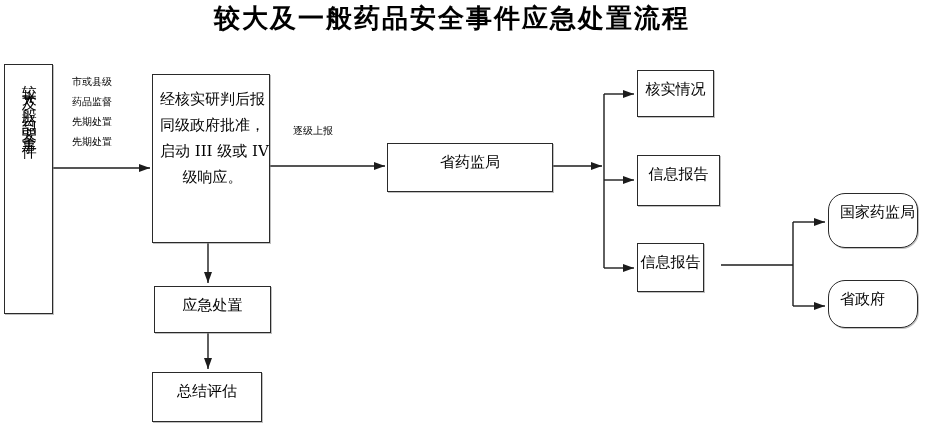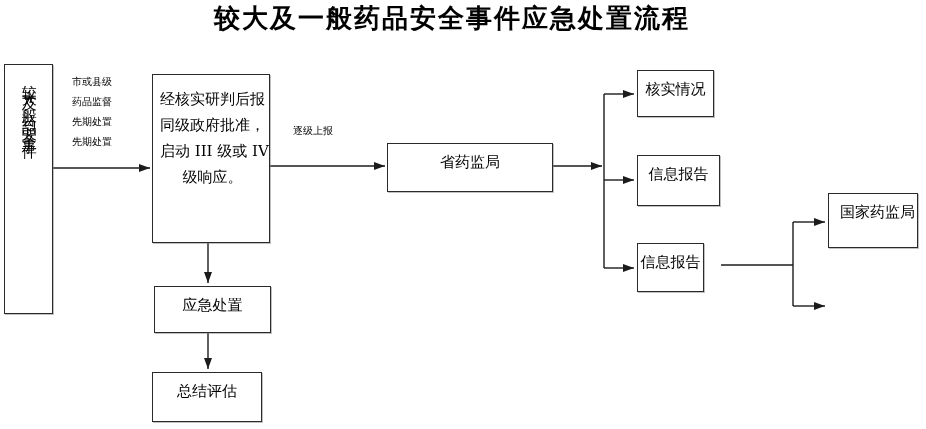--- a/index.html
+++ b/index.html
@@ -22,21 +22,21 @@
   .box{
     position:absolute;
     box-sizing:border-box;
     background:#ffffff;
     border:1.5px solid #2a2a2a;
     box-shadow:1px 1px 0 rgba(130,130,130,.5);
     font-size:15px;
     line-height:1.3;
   }
   .box.centered{display:flex;justify-content:center;align-items:flex-start;padding-top:9px;}
-  .box.leftpad{display:flex;justify-content:flex-start;align-items:flex-start;padding-top:9px;padding-left:11px;}
+  .box.leftpad{display:flex;justify-content:flex-start;align-items:flex-start;padding-top:9px;padding-left:11px;border-radius:17px;}
   
   .box.vertical{display:flex;justify-content:center;padding-top:8px;}
   .box.vertical .vtext{
     writing-mode:vertical-rl;
     text-orientation:upright;
     letter-spacing:6px;
     font-size:15px;
   }
   
   .box.mline{padding:11px 4px 0 7px;text-align:center;}
@@ -112,20 +112,23 @@
   </div>
 
   <div class="box centered" style="left:637px;top:243px;width:67px;height:49px;">
     <span>信息报告</span>
   </div>
 
   <div class="box leftpad" style="left:828px;top:193px;width:90px;height:55px;">
     <span>国家药监局</span>
   </div>
 
+  <div class="box leftpad" style="left:828px;top:280px;width:90px;height:48px;">
+    <span>省政府</span>
+  </div>
 
   <div class="box centered" style="left:154px;top:286px;width:117px;height:47px;">
     <span>应急处置</span>
   </div>
 
   <div class="box centered" style="left:152px;top:372px;width:110px;height:50px;">
     <span>总结评估</span>
   </div>
 
 </div>

